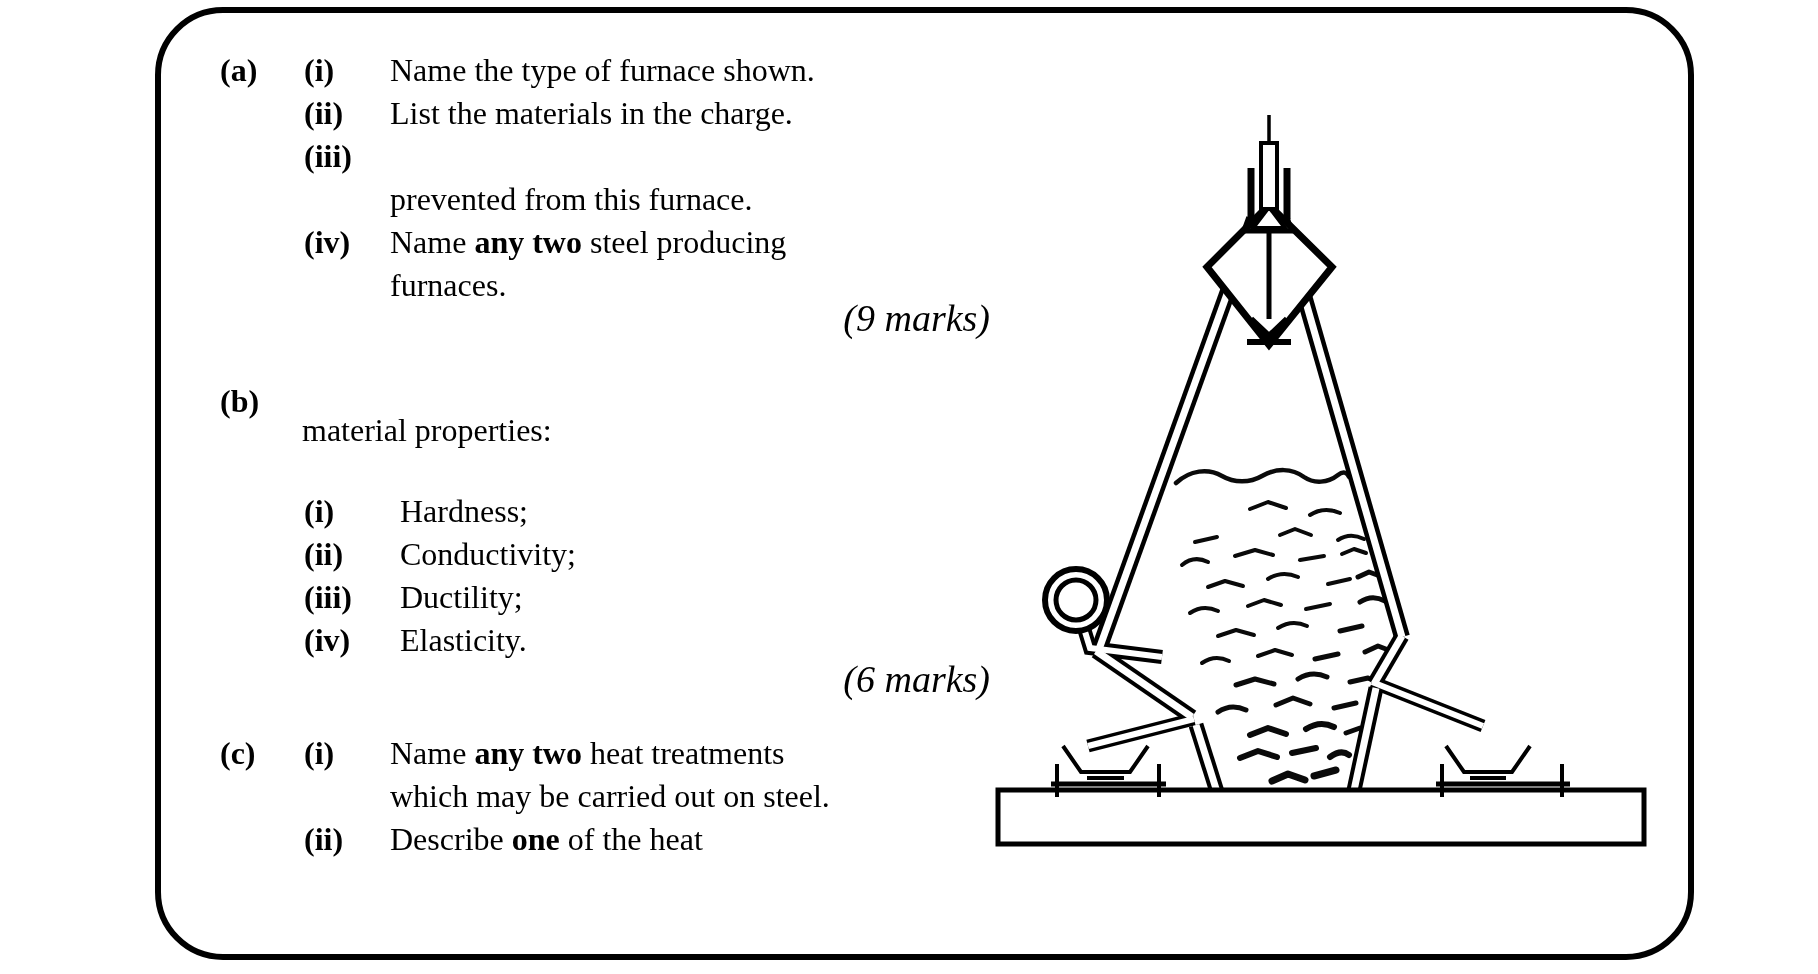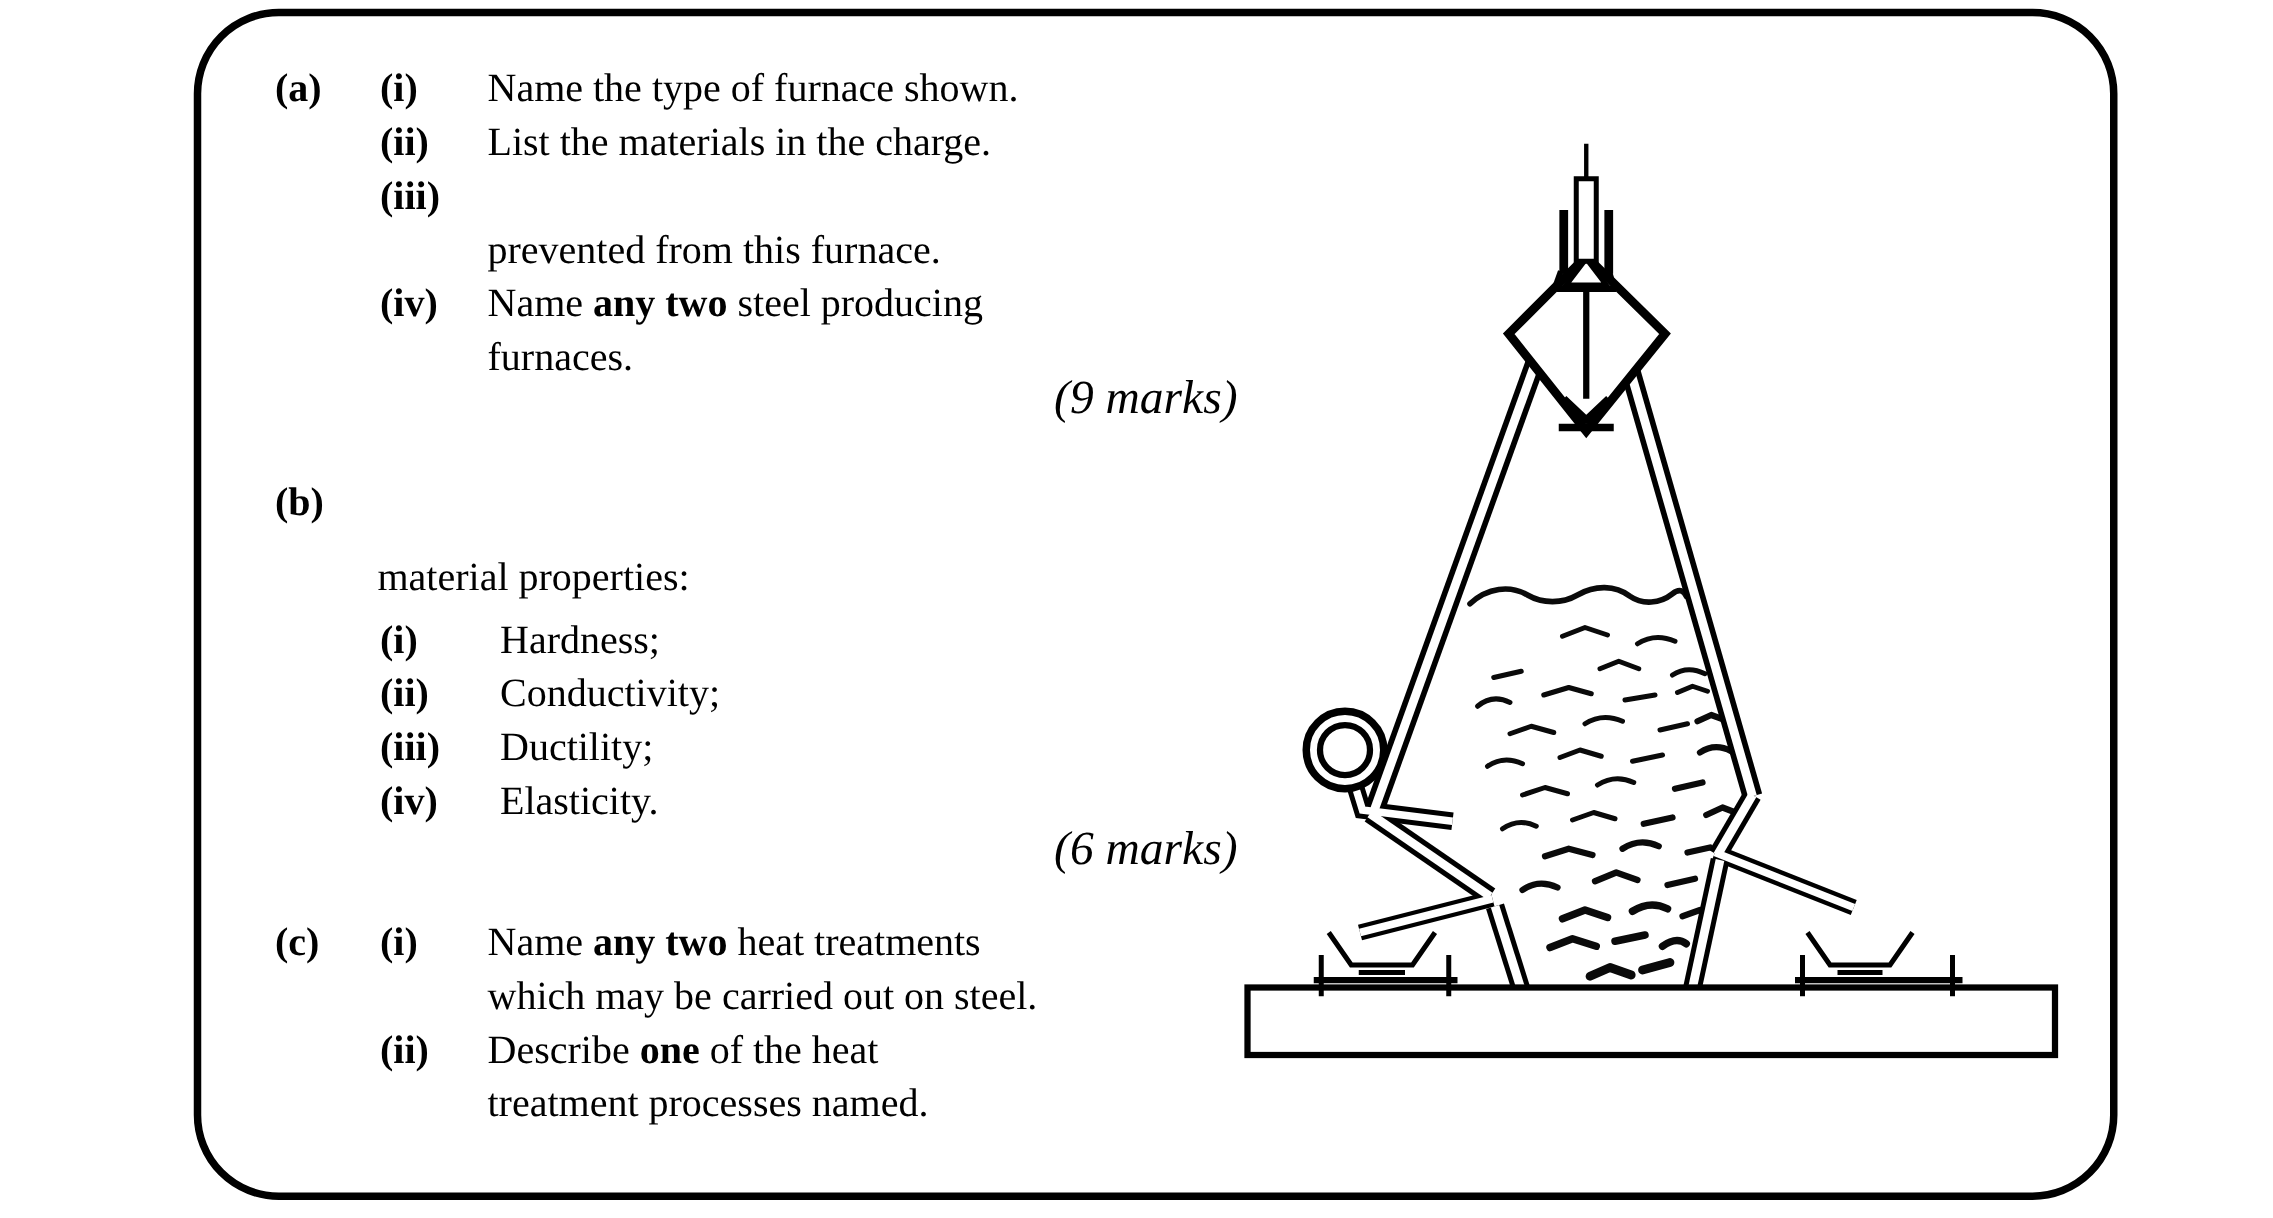--- a/index.html
+++ b/index.html
@@ -48,21 +48,21 @@
     <span class="col-text"><span>Name </span><span class="b">any two</span><span> steel producing</span></span>
   </div>
   <div class="tl" style="top:265px">
     <span class="col-text">furnaces.</span>
   </div>
   <div class="marks" style="top:300px">(9 marks)</div>
 
   <div class="tl" style="top:381px">
     <span class="col-label">(b)</span>
   </div>
-  <div class="tl" style="top:441px">
+  <div class="tl" style="top:410px">
     <span class="col-text-b">material properties:</span>
   </div>
   <div class="tl" style="top:491px">
     <span class="col-num">(i)</span>
     <span class="col-itext-b">Hardness;</span>
   </div>
   <div class="tl" style="top:534px">
     <span class="col-num">(ii)</span>
     <span class="col-itext-b">Conductivity;</span>
   </div>
@@ -80,23 +80,20 @@
     <span class="col-label">(c)</span>
     <span class="col-num">(i)</span>
     <span class="col-text"><span>Name </span><span class="b">any two</span><span> heat treatments</span></span>
   </div>
   <div class="tl" style="top:776px">
     <span class="col-text">which may be carried out on steel.</span>
   </div>
   <div class="tl" style="top:819px">
     <span class="col-num">(ii)</span>
     <span class="col-text"><span>Describe </span><span class="b">one</span><span> of the heat</span></span>
-  </div>
-  <div class="tl" style="top:862px">
-    <span class="col-text">treatment processes named.</span>
   </div>
 
   <svg class="figure" viewBox="0 0 700 760" aria-hidden="true">
 
     <g>
       <path class="dash" stroke-width="4.5" d="M226,388 C240,375 258,373 272,381 C284,388 300,388 312,381 C326,373 342,373 354,382 C364,389 378,388 388,380 C393,376 397,377 399,382"></path>
     </g>
     <g>
       <path class="dash" stroke-width="4" d="M300,414 l18,-7 l18,6"></path>
       <path class="dash" stroke-width="4" d="M360,420 q14,-9 30,-2"></path>

